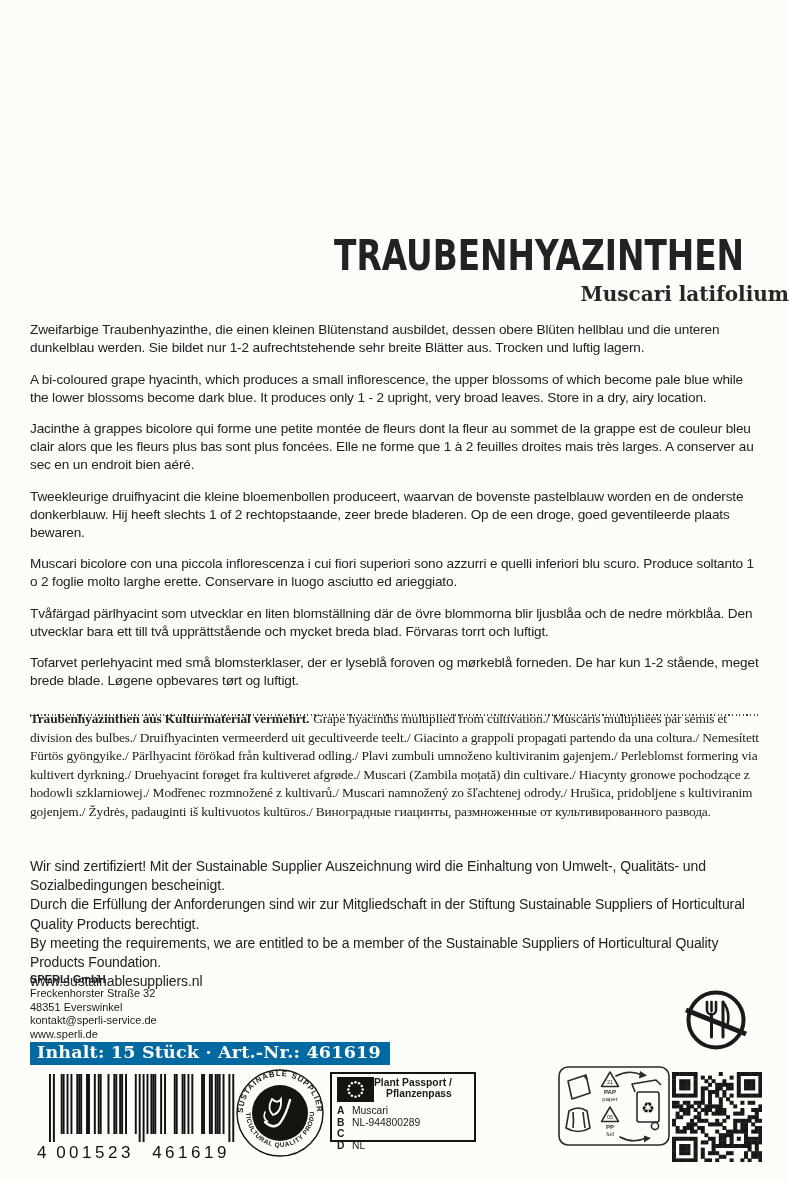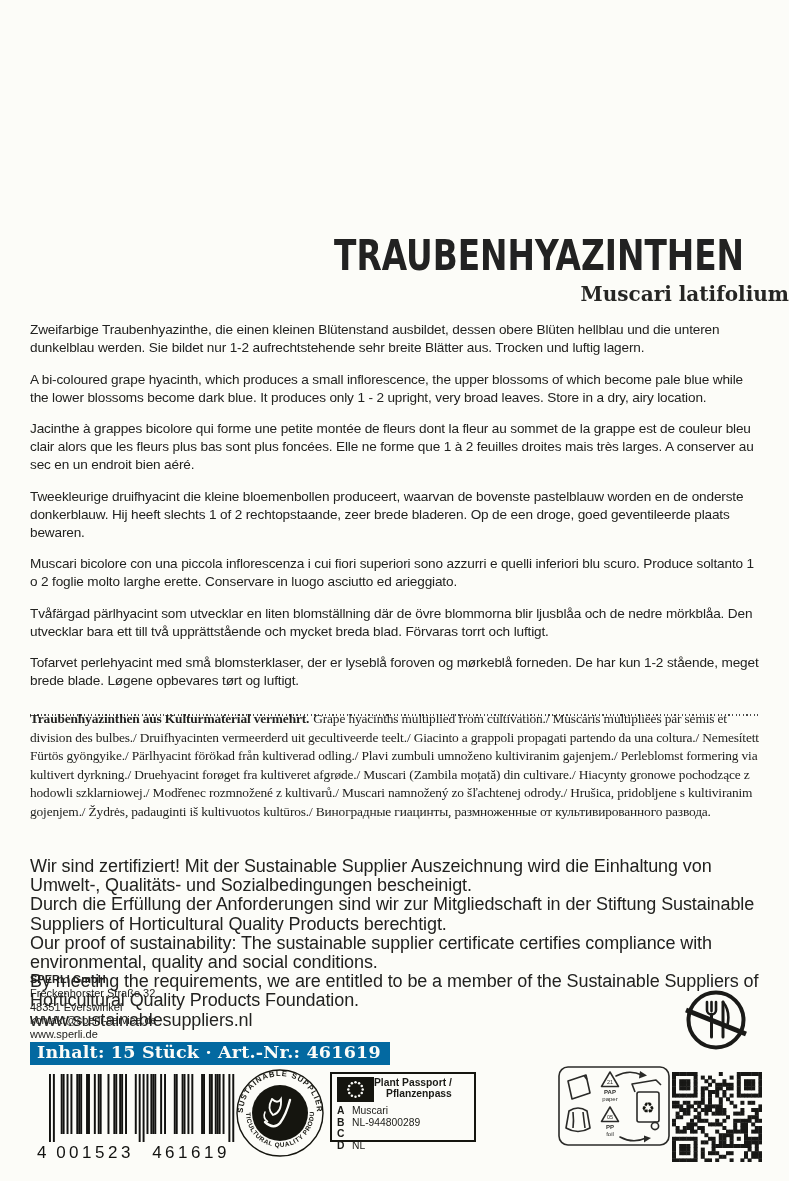--- a/index.html
+++ b/index.html
@@ -19,21 +19,21 @@
   .descriptions p { font-size:13.6px; line-height:18px; letter-spacing:-0.15px; margin-bottom:13.5px; color:#222220; }
 
   .divider { position:absolute; top:714px; left:30px; width:730px; height:2px;
     background:repeating-linear-gradient(90deg,#4a4a48 0 1.3px, transparent 1.3px 3.6px); }
 
   .propagation { position:absolute; top:710px; left:30px; width:734px;
     font-size:13.4px; line-height:18.5px; letter-spacing:-0.15px; color:#222220;font-family:Liberation Serif, serif; }
   .propagation .lead { font-weight:bold; margin-right:4px; }
 
   .certification { position:absolute; top:857px; left:30px; width:744px;
-    font-size:18px; line-height:19.2px; letter-spacing:-0.1px; color:#222220; }
+    font-size:14px; line-height:19.2px; letter-spacing:-0.1px; color:#222220; }
 
   .address { position:absolute; top:973px; left:30px; font-size:11px; line-height:13.8px; color:#222220; }
   .address .company { font-weight:bold; }
 
   .badge { position:absolute; top:1042px; left:30px; background:#0369a1; color:#fcfcf8;
     font-family:"DejaVu Serif", serif; font-weight:bold; font-size:17.5px;
     padding:0px 9px 3px 7px; letter-spacing:0.2px; white-space:nowrap; }
 
   
   .nofood { position:absolute; left:679px; top:983px; }
@@ -77,21 +77,20 @@
 
   <div class="divider"></div>
 
   <p class="propagation">
     <span class="lead">Traubenhyazinthen aus Kulturmaterial vermehrt.</span><span>Grape hyacinths multiplied from cultivation./ Muscaris multipliées par semis et division des bulbes./ Druifhyacinten vermeerderd uit gecultiveerde teelt./ Giacinto a grappoli propagati partendo da una coltura./ Nemesített Fürtös gyöngyike./ Pärlhyacint förökad från kultiverad odling./ Plavi zumbuli umnoženo kultiviranim gajenjem./ Perleblomst formering via kultivert dyrkning./ Druehyacint forøget fra kultiveret afgrøde./ Muscari (Zambila moțată) din cultivare./ Hiacynty gronowe pochodzące z hodowli szklarniowej./ Modřenec rozmnožené z kultivarů./ Muscari namnožený zo šľachtenej odrody./ Hrušica, pridobljene s kultiviranim gojenjem./ Žydrės, padauginti iš kultivuotos kultūros./ Виноградные гиацинты, размноженные от культивированного развода.</span>
   </p>
 
   <div class="certification">
     <div>Wir sind zertifiziert! Mit der Sustainable Supplier Auszeichnung wird die Einhaltung von Umwelt-, Qualitäts- und Sozialbedingungen bescheinigt.</div>
     <div>Durch die Erfüllung der Anforderungen sind wir zur Mitgliedschaft in der Stiftung Sustainable Suppliers of Horticultural Quality Products berechtigt.</div>
-    <div>Our proof of sustainability: The sustainable supplier certificate certifies compliance with environmental, quality and social conditions.</div>
     <div>By meeting the requirements, we are entitled to be a member of the Sustainable Suppliers of Horticultural Quality Products Foundation.</div>
     <div>www.sustainablesuppliers.nl</div>
   </div>
 
   <div class="address">
     <div class="company">SPERLI GmbH</div>
     <div>Freckenhorster Straße 32</div>
     <div>48351 Everswinkel</div>
     <div>kontakt@sperli-service.de</div>
     <div>www.sperli.de</div>

